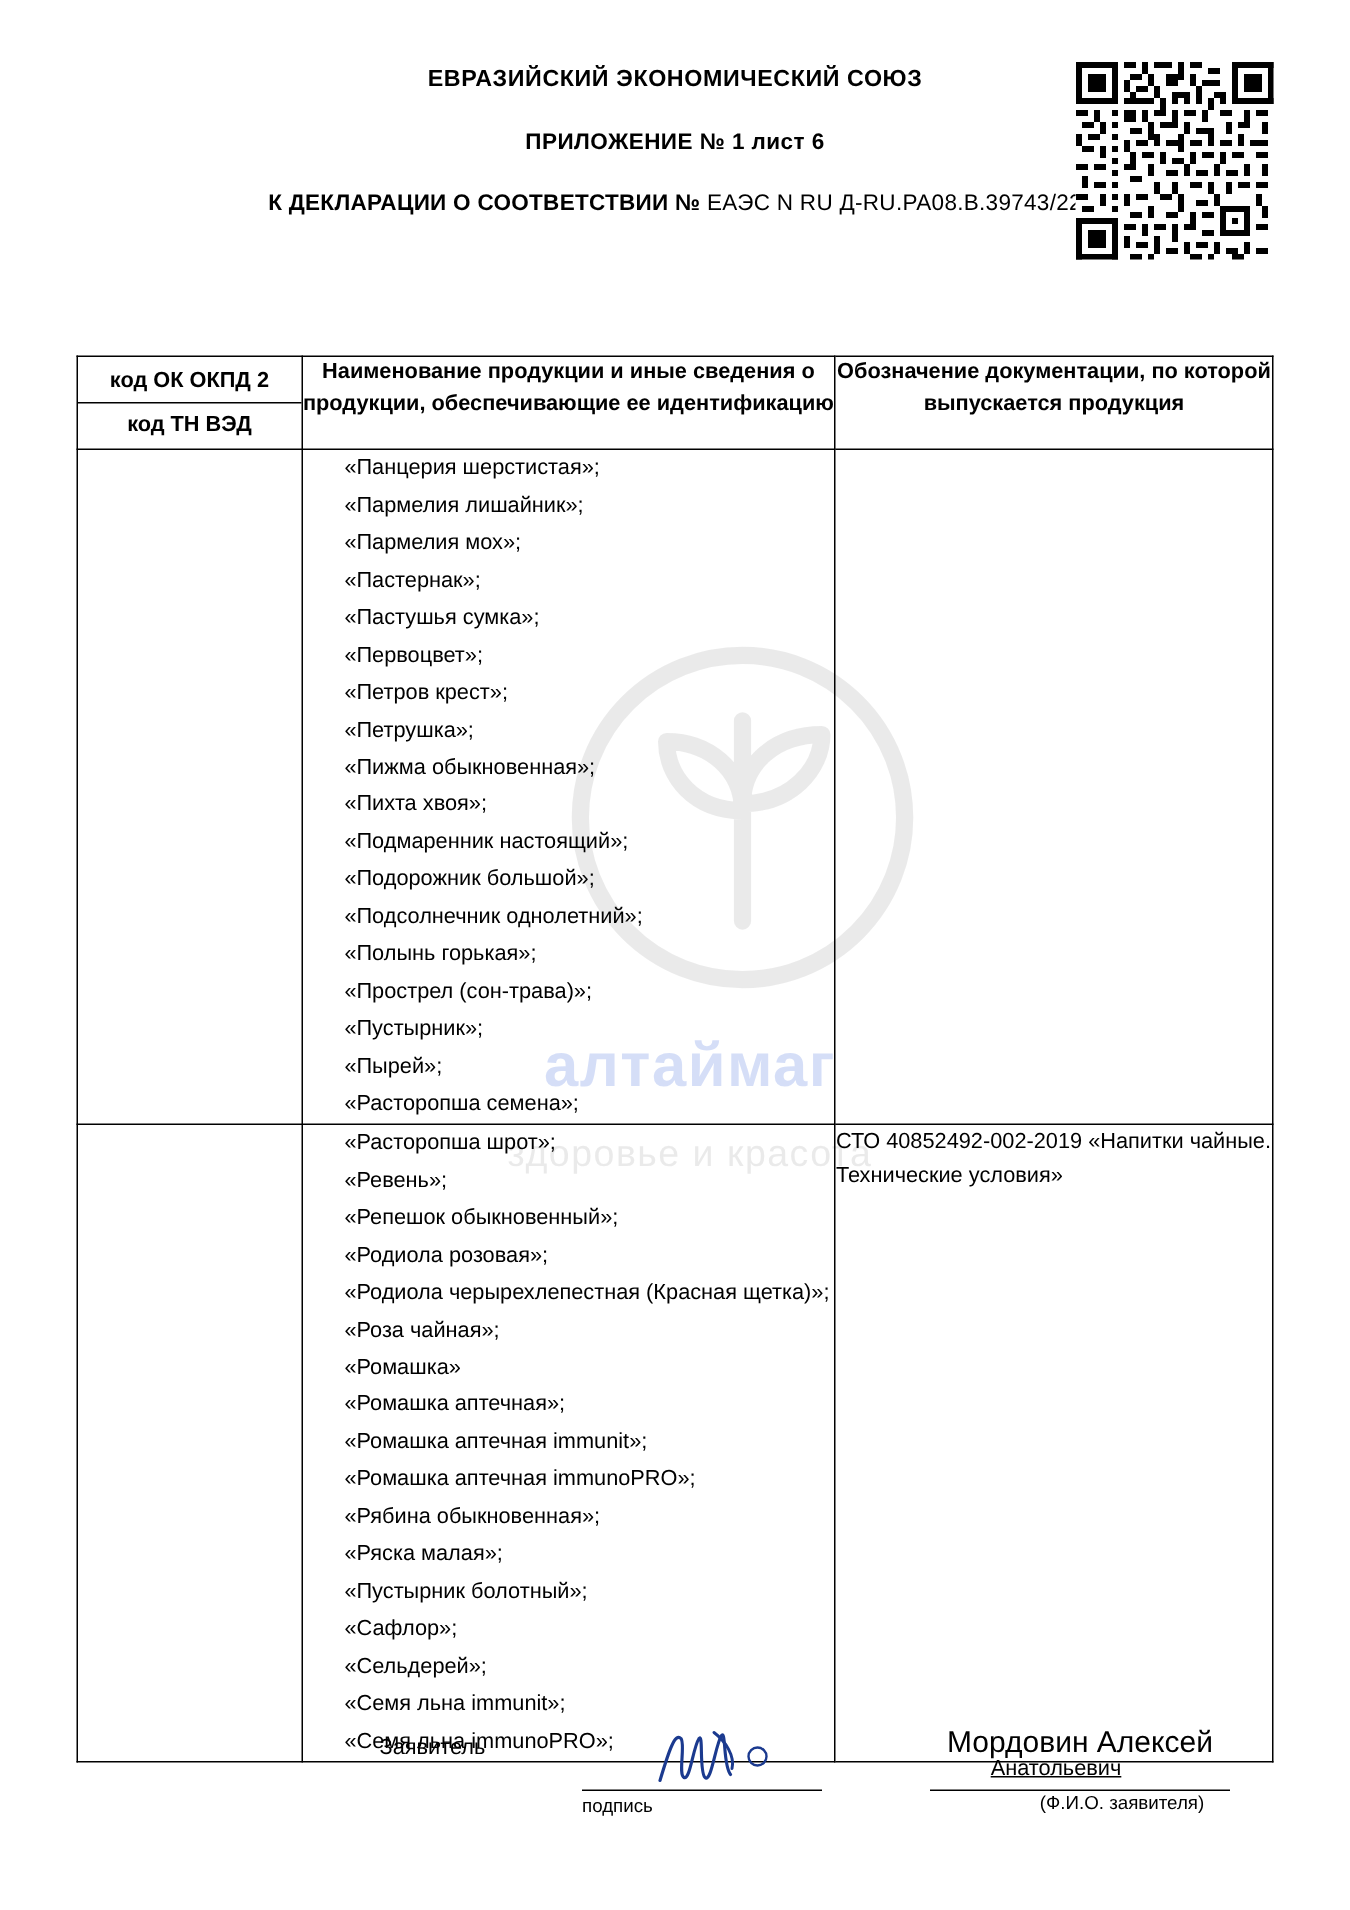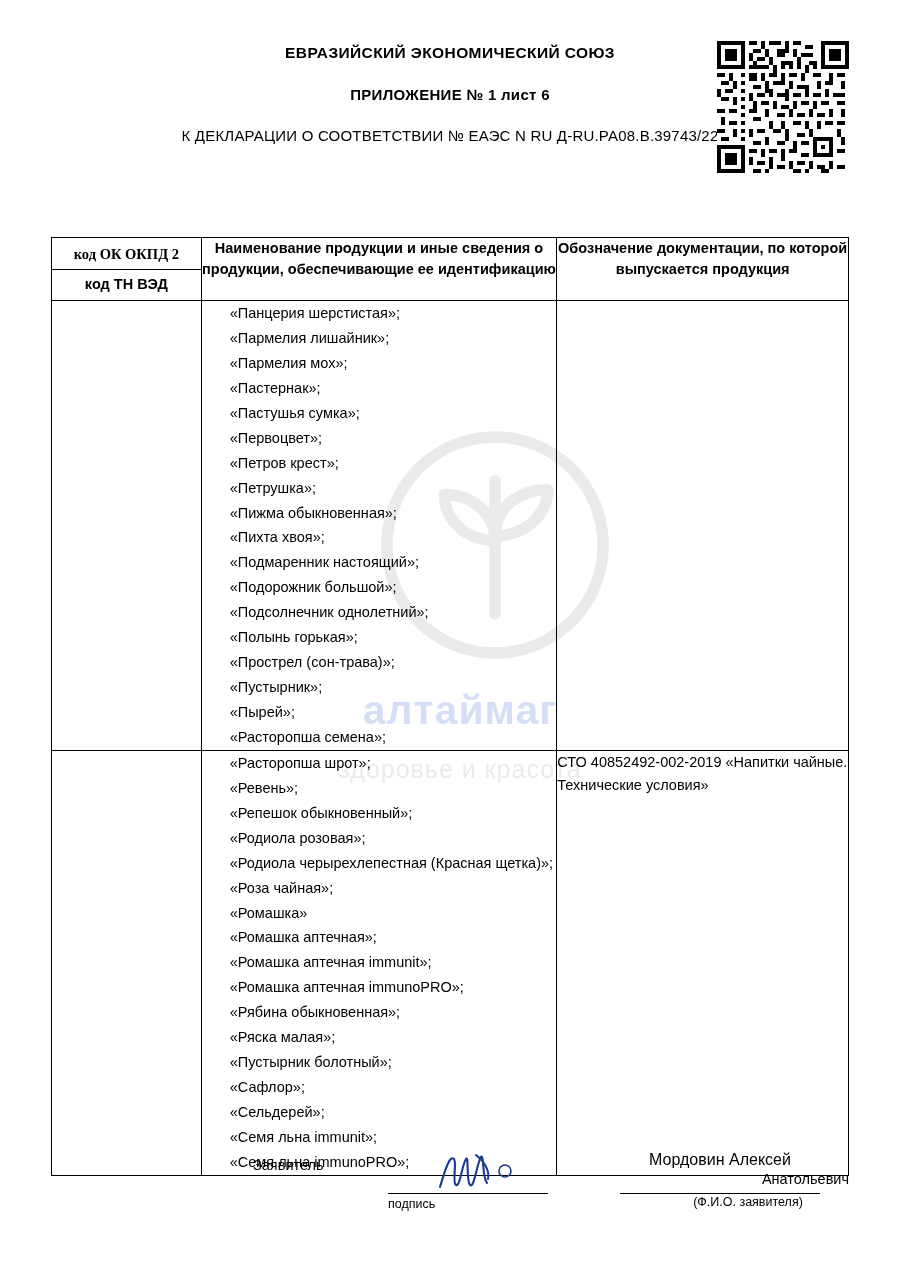--- a/index.html
+++ b/index.html
@@ -75,21 +75,21 @@
     font-size: 15px;
     font-weight: bold;
     letter-spacing: 0.3px;
     margin-bottom: 24px;
   }
   .doc-header .line3 {
     font-size: 15px;
     letter-spacing: 0.2px;
   }
   .doc-header .line3 .bold {
-    font-weight: normal;
+    font-weight: bold;
     margin-top: 14px;
   }
 
   
   .qr-box {
     position: absolute;
     left: 717px;
     top: 41px;
     width: 132px;
     height: 132px;
@@ -122,21 +122,20 @@
     font-weight: bold;
     font-size: 14.5px;
     line-height: 1.45;
     padding: 8px 6px;
   }
   .head-a-top {
     font-weight: bold;
     font-size: 14.5px;
     padding: 8px 6px 6px 6px;
     border-bottom: 1px solid #000;
-    font-family: Liberation Serif, serif;
   }
   .head-a-bottom {
     text-align: center;
     font-weight: bold;
     font-size: 14.5px;
     padding: 6px 6px 8px 6px;
   }
   .head-a-wrap { padding: 0; }
 
   .body-cell {
@@ -196,29 +195,30 @@
     top: 48px;
     width: 200px;
     border-bottom: 1px solid #000;
   }
   .name-1 {
     position: absolute;
     left: 620px;
     top: 6px;
     width: 200px;
     text-align: center;
-    font-size: 16px;
+    font-size: 20px;
   }
   .name-2 {
     position: absolute;
-    left: 649px;
+    left: 604px;
     top: 26px;
     width: 200px;
-    text-align: right;
-    font-size: 14.5px;
+    text-align: center;
+    font-size: 14.5px;
+    text-decoration: underline;
   }
   .name-caption {
     position: absolute;
     left: 648px;
     top: 50px;
     width: 200px;
     text-align: center;
     font-size: 12.5px;
   }
   ul.plain {

